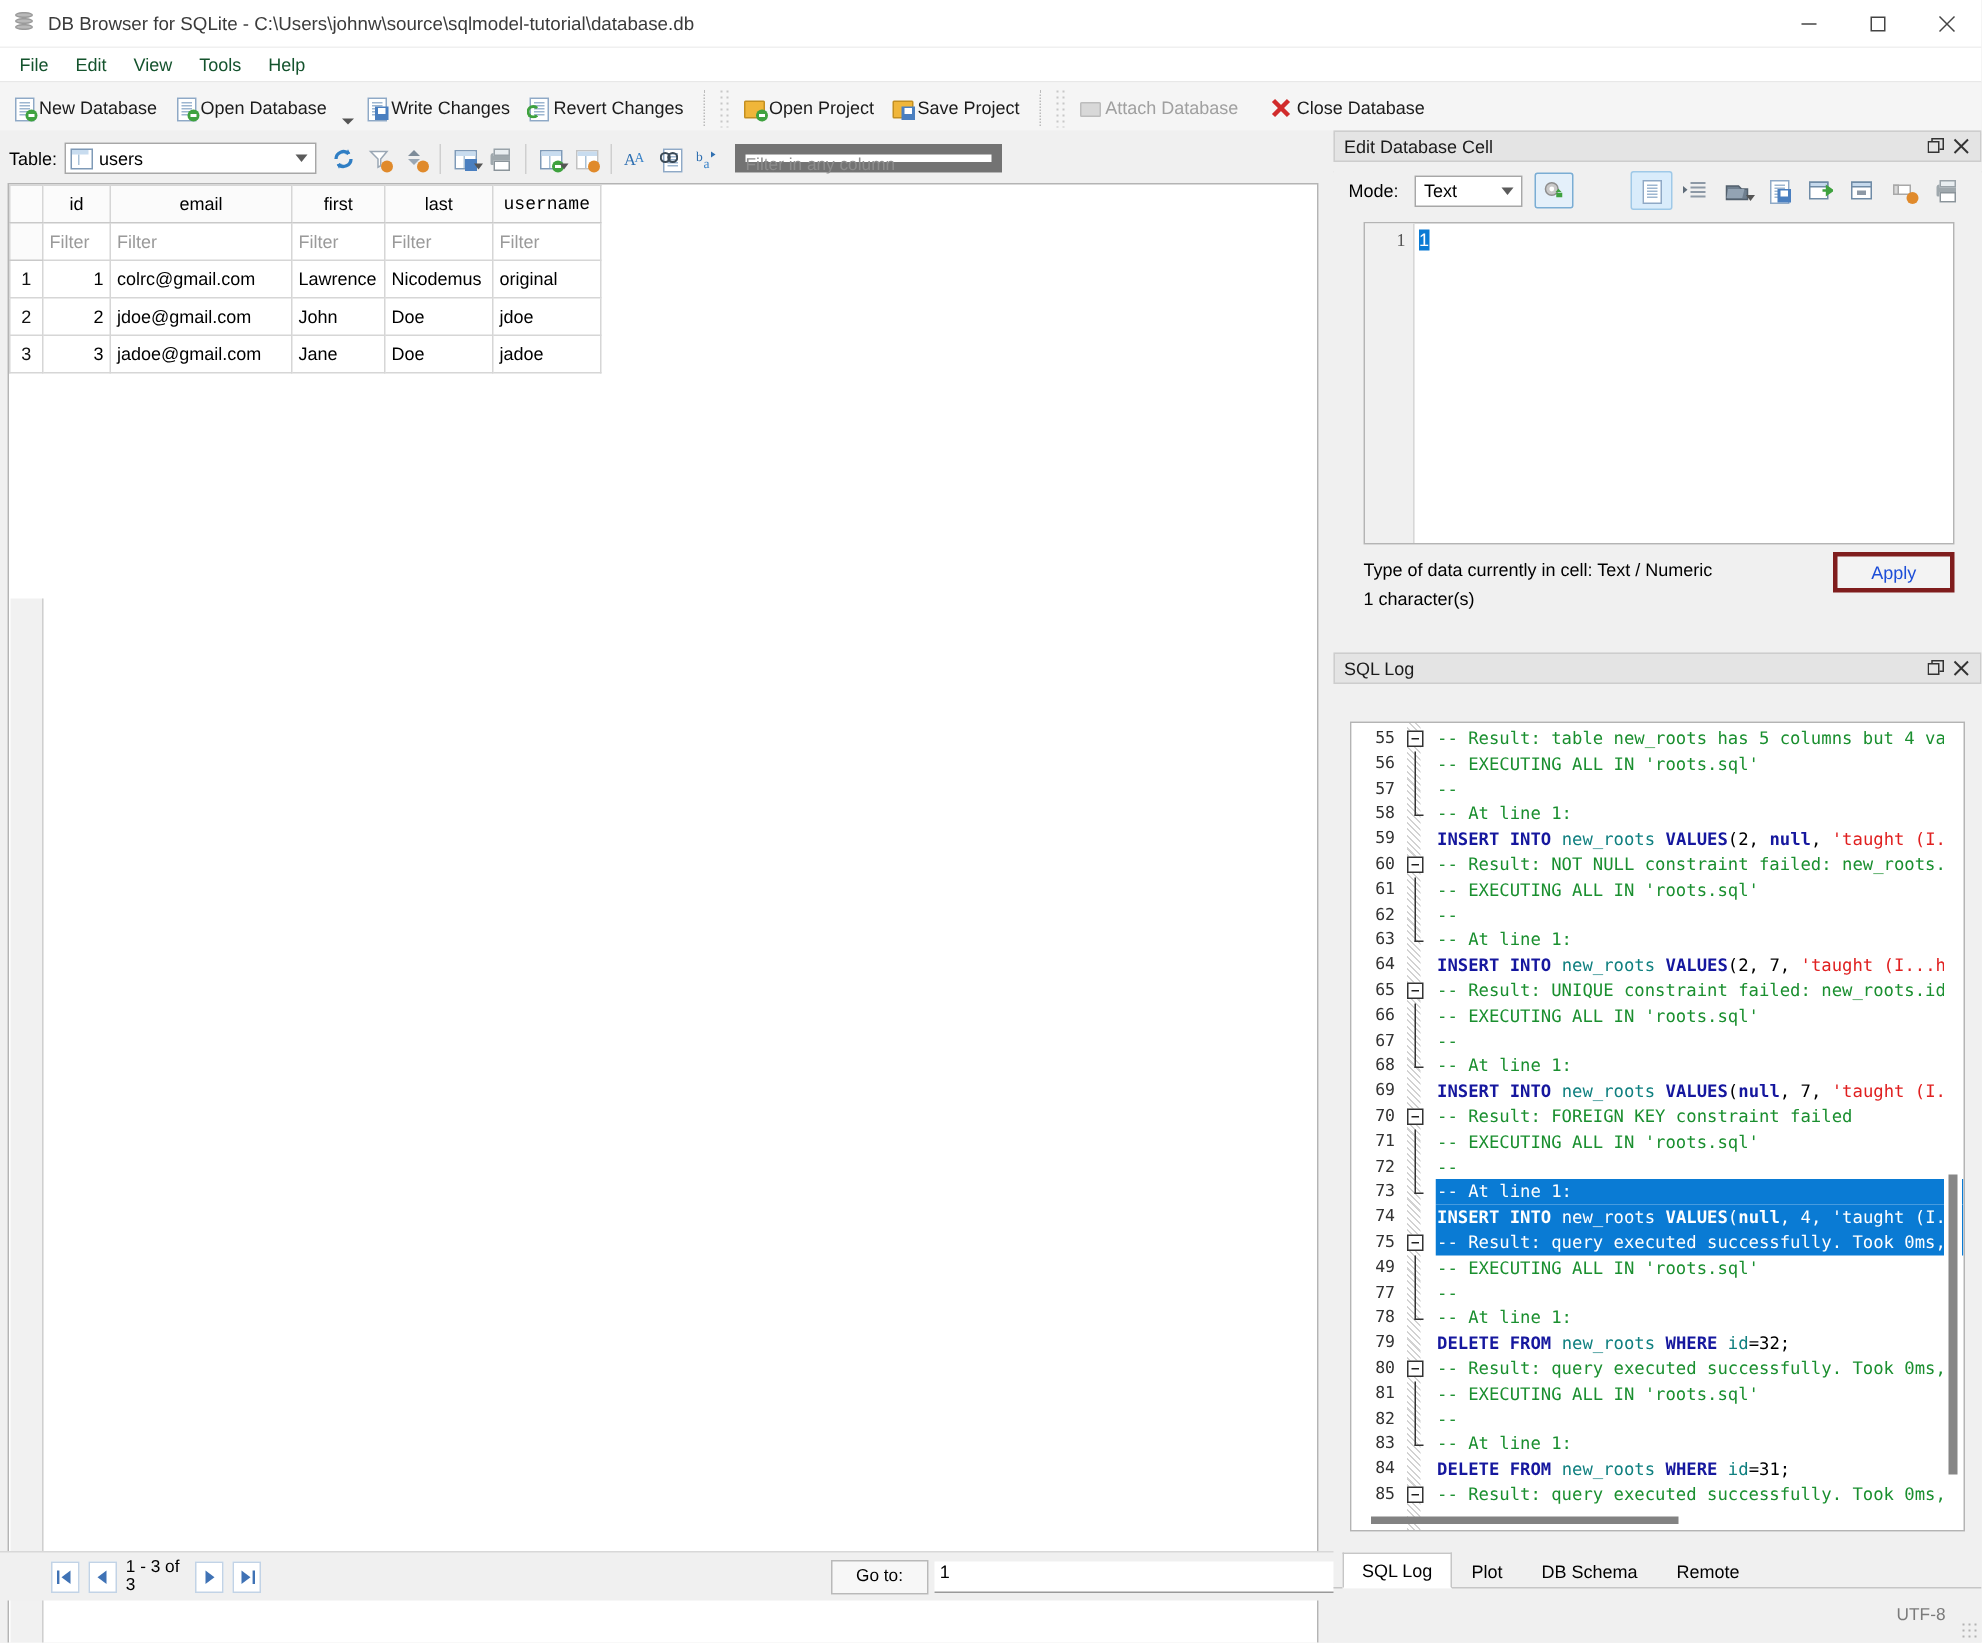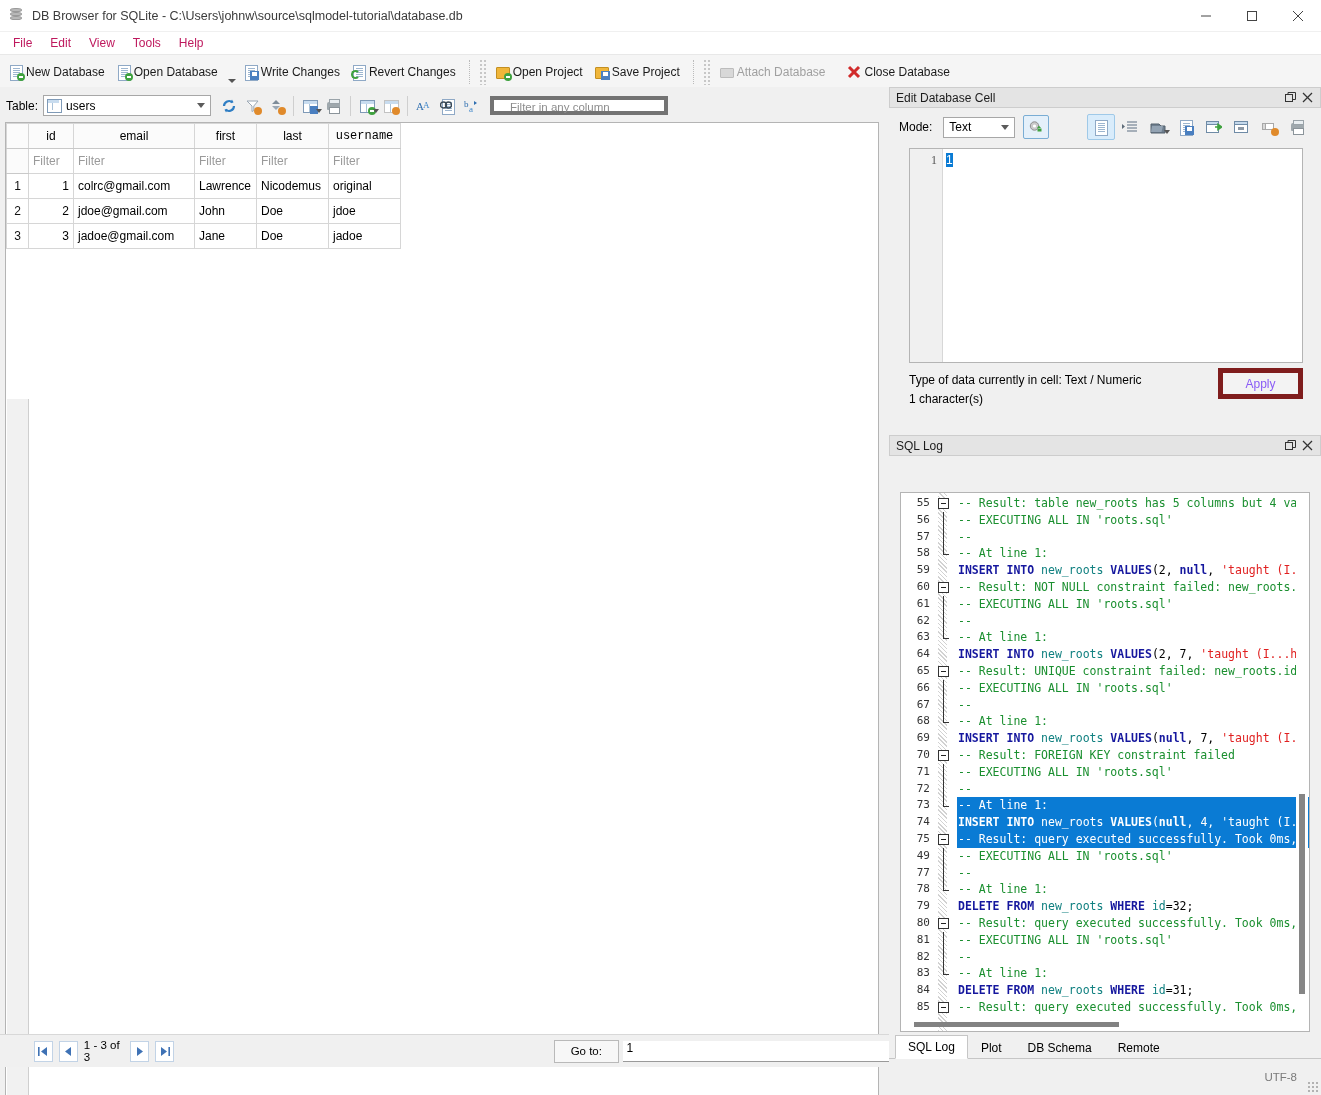--- a/index.html
+++ b/index.html
@@ -31,21 +31,21 @@
   .db-cyl i:nth-child(3){ top:8px; }
   .titlebar .title { font-size: 12.5px; color: #3b3b3b; }
   .winbtns { margin-left: auto; display: flex; height: 31px; }
   .winbtn { width: 46px; height: 31px; display:flex; align-items:center; justify-content:center;
             color:#555; font-size: 13px; }
   .winbtn svg { display:block; }
 
   
   .menubar { height: 22px; background:#ffffff; display:flex; align-items:center; padding-left: 4px;
              border-bottom: 1px solid #e8e8e8;}
-  .menu-item { padding: 2px 9px; font-size: 12px; color:#be185d;text-align:right; }
+  .menu-item { padding: 2px 9px; font-size: 12px; color:#14532d;text-align:right; }
 
   
   .toolbar { height: 34px; background:#f5f5f5; display:flex; align-items:center;
              border-bottom: 1px solid #dcdcdc; padding-left: 4px; }
   .tb-btn { display:flex; align-items:center; gap:2px; padding: 3px 7px 3px 4px; font-size:12px; color:#1b1b1b; white-space:nowrap;}
   .tb-btn.disabled { color:#a0a0a0; }
   .tb-sep { width:1px; height:24px; margin:0 6px; border-left:1px dotted #bbb; }
   .grip { width: 9px; height: 26px; margin: 0 3px 0 2px;
           background-image: radial-gradient(#bbb 1px, transparent 1px);
           background-size: 4px 4px; opacity:.8; }
@@ -85,22 +85,22 @@
   .lbl { font-size:12px; margin-right:5px; }
   .tablecombo { width:168px; height:21px; background:#fff; border:1px solid #a7a7a7;
                 display:flex; align-items:center; font-size:12px; padding-left:3px; box-sizing:border-box; }
   .tablecombo .tbl-ico { width:13px; height:12px; background:#fff; border:1px solid #7f9ab7; position:relative; margin-right:4px;}
   .tablecombo .tbl-ico:before{content:''; position:absolute; left:0;top:0;width:11px;height:3px;background:#c8dcef;}
   .tablecombo .tbl-ico:after{content:''; position:absolute; left:4px;top:3px;width:1px;height:7px;background:#aac2d8;}
   .combo-arrow { margin-left:auto; margin-right:5px; width:0;height:0;
                  border-left:4px solid transparent;border-right:4px solid transparent;border-top:5px solid #5b5b5b;}
   .iconbtn { width:24px; height:24px; display:flex; align-items:center; justify-content:center; position:relative;}
   .vsep { width:1px; height:20px; background:#cfcfcf; margin:0 4px;}
-  .filterbox { width:178px; height:19px; background:#fff; border:4px solid #737373; font-size:11.5px;
-               color:#8d8d8d; padding: 1px 0 0 16px; box-sizing:border-box; margin-left:6px;}
+  .filterbox { width:178px; height:19px; background:#fff; border:7px solid #737373; font-size:11.5px;
+               color:#8d8d8d; padding: 1px 0 0 0; box-sizing:border-box; margin-left:6px;}
 
   
   .gridwrap { position:absolute; left:5px; top:35px; width:874px; height:996px;
               border:1px solid #b4b4b4; background:#fff; box-sizing:border-box; overflow:hidden;}
   table.grid { border-collapse: collapse; table-layout: fixed; }
   table.grid th, table.grid td { border:1px solid #d6d6d6; font-weight:normal; font-size:12px;
               height:25px; padding:0 4px; box-sizing:border-box; background:#fff;}
   table.grid thead th { background:#fbfbfb; text-align:center; border-bottom:1px solid #c9c9c9; }
   th.corner, td.rowhdr { background:#f1f1f1; text-align:center; color:#111; border-right:1px solid #cfcfcf;}
   .filtercell { color:#9a9a9a; font-size:11.5px; background:#fff; }
@@ -140,33 +140,33 @@
   .editor { margin: 8px 10px 0 10px; height:215px; background:#fff; border:1px solid #b4b4b4;
             display:flex; box-sizing:border-box;}
   .gutter { width:33px; background:#f0f0f0; border-right:1px solid #d7d7d7; text-align:right;
             padding: 4px 5px 0 0; box-sizing:border-box; font-family:"Liberation Serif", serif; font-size:12px; color:#555;}
   .edittext { flex:1; padding: 4px 0 0 3px; font-family:"Liberation Sans", sans-serif; font-size:12px; }
   .sel { background:#0a7bd4; color:#fff; }
 
   .celltypeinfo { padding: 10px 10px 0 10px; position:relative; }
   .celltypeinfo .l1 { font-size:12px; }
   .celltypeinfo .l2 { font-size:12px; margin-top:5px; }
-  .applybtn { position:absolute; right:10px; top:5px; width:75px; height:21px; border:5px solid #7f1d1d;
-              background:#f3f3f3; color:#8b5cf6; font-size:12px; display:flex; align-items:center;
+  .applybtn { position:absolute; right:10px; top:5px; width:75px; height:21px; border:3px solid #7f1d1d;
+              background:#f3f3f3; color:#1d4ed8; font-size:12px; display:flex; align-items:center;
               justify-content:center; }
 
   
   .sqllog { position:absolute; left:0; top:348px; width:432px; height:660px; }
   .logcontrols { height:38px; display:flex; align-items:center; padding: 0 10px 0 10px; position:relative;}
   .usercombo { width:83px; height:23px; background:#fff; border:1px solid #a7a7a7; font-size:12px;
                display:flex; align-items:center; padding-left:5px; box-sizing:border-box; margin-left:8px;}
   .clearbtn { position:absolute; right:10px; width:77px; height:25px; border:1px solid #b6b6b6;
               background:#fafafa; font-size:12px; display:flex; align-items:center; justify-content:center;}
 
-  .logview { position:absolute; left:11px; top:57px; width:410px; height:540px; background:#fff;
+  .logview { position:absolute; left:11px; top:46px; width:410px; height:540px; background:#fff;
              border:1px solid #b4b4b4; box-sizing:border-box; overflow:hidden; display:flex; }
   .loggutter { width:34px; background:#fff; text-align:right; padding-top:2px; box-sizing:border-box;
                font-family:"DejaVu Sans Mono", monospace; font-size:11px; color:#333; flex:none;}
   .loggutter div { height:16.8px; padding-right:5px; line-height:16.8px;}
   .foldcol { width:22px; flex:none; position:relative; background:#fff; }
   .foldstripe { position:absolute; left:3px; top:0; width:9px; height:100%;
     background-image: repeating-linear-gradient(45deg,#d2d2d2 0 1px,#fff 1px 3px); }
   .foldbox { position:absolute; left:3px; width:11px; height:11px; background:#fff; border:1px solid #333;
              box-sizing:border-box; }
   .foldbox:after { content:''; position:absolute; left:2px; top:4px; width:5px; height:1px; background:#222;}

